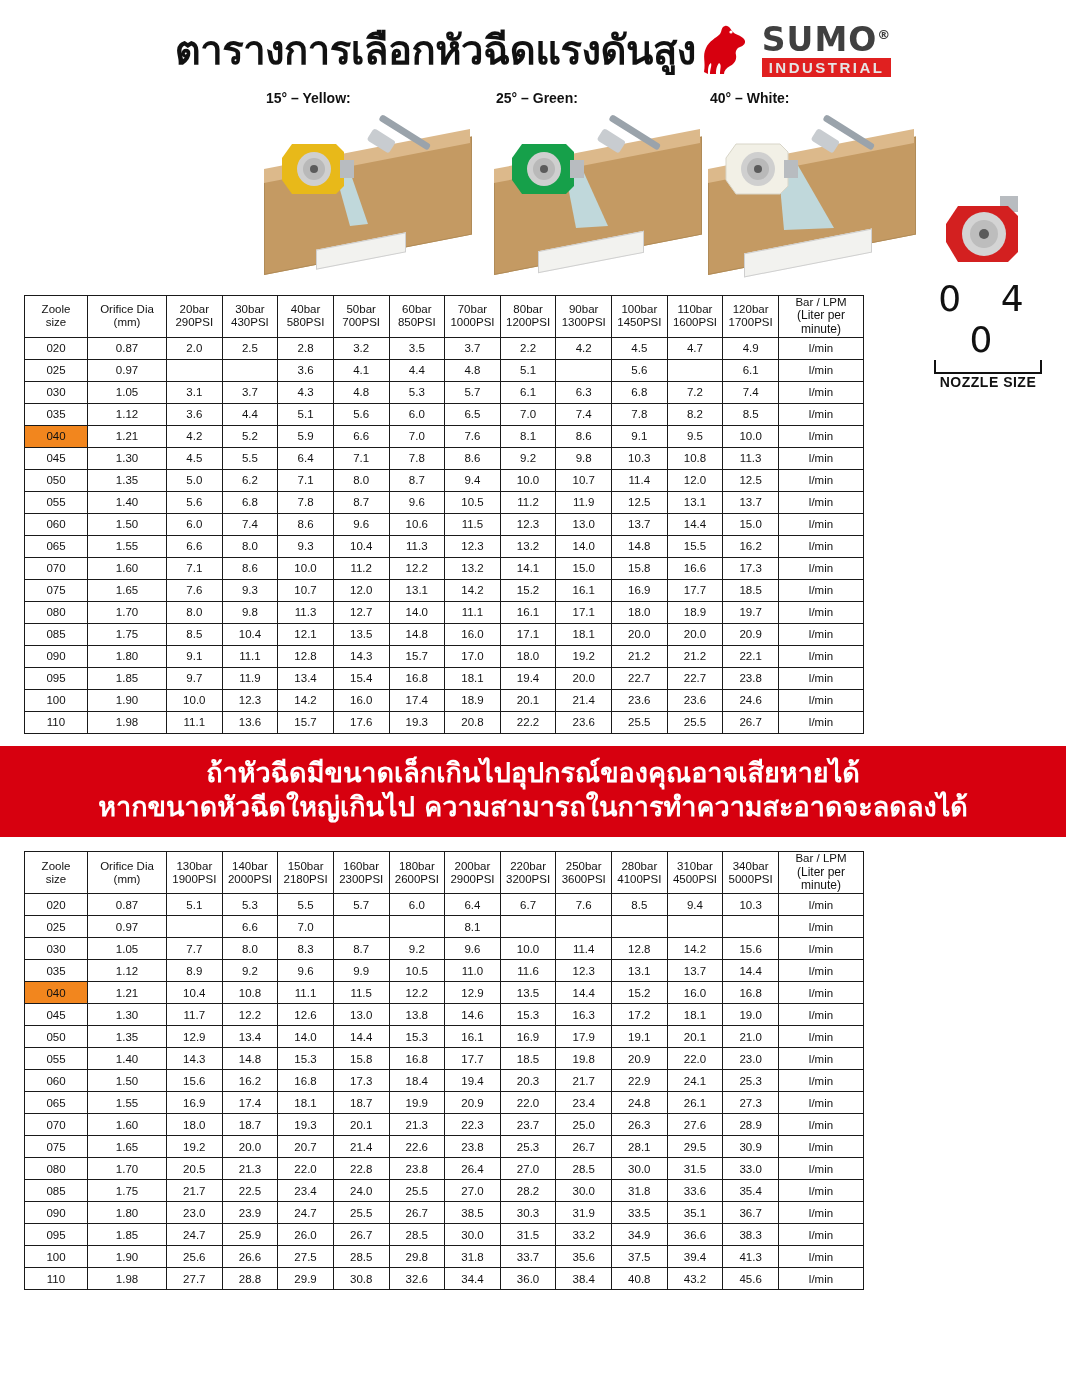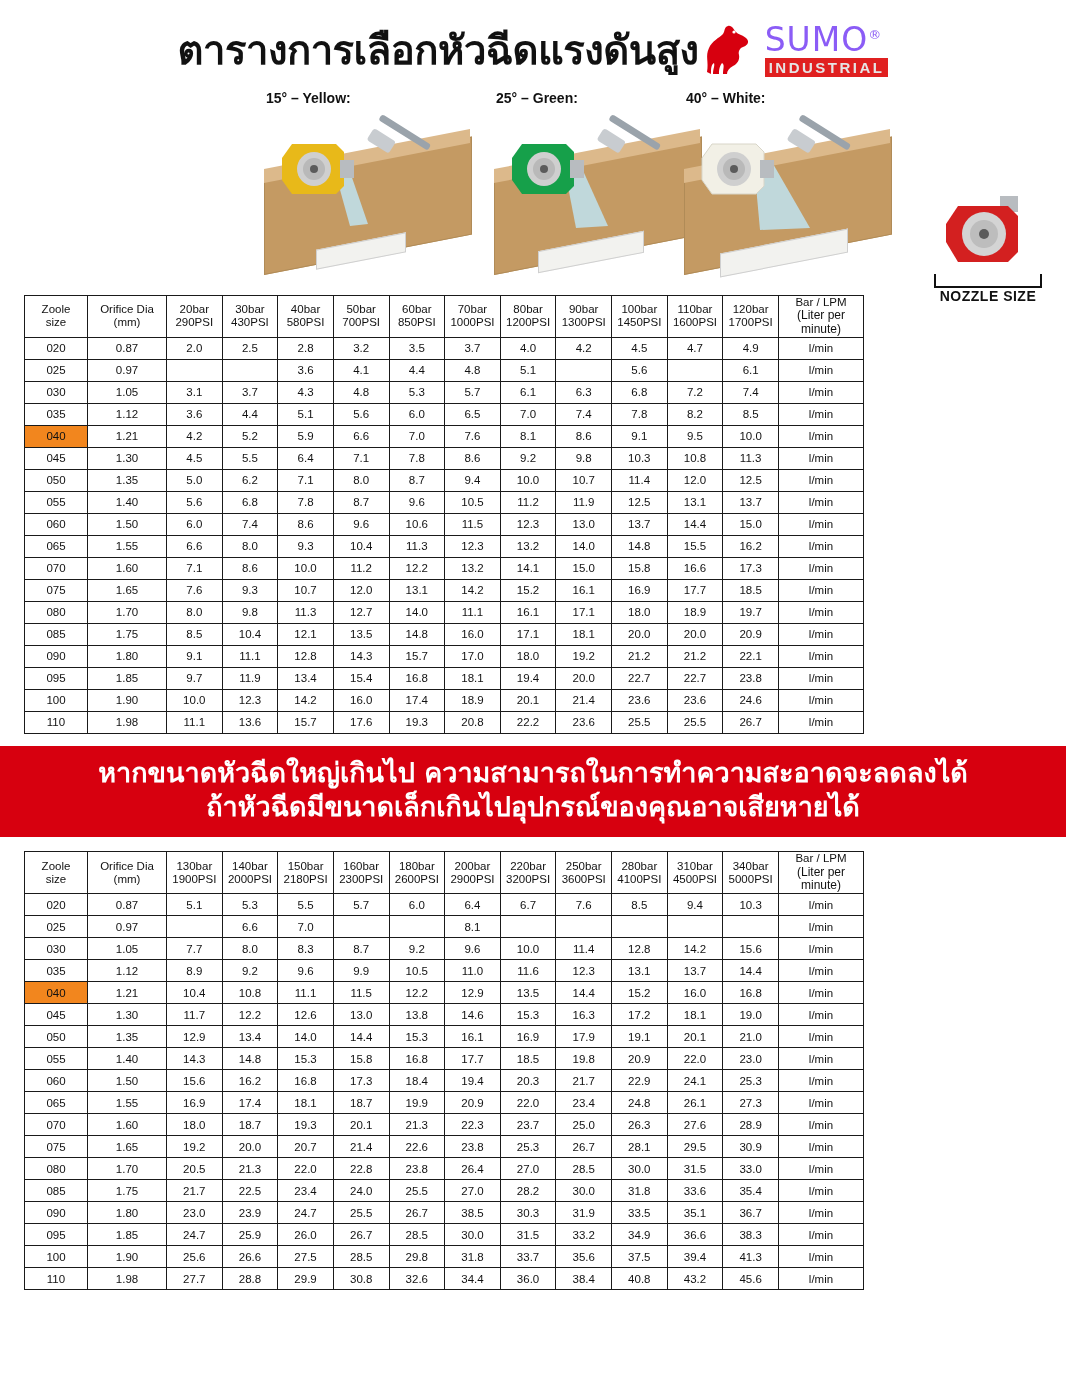--- a/index.html
+++ b/index.html
@@ -17,21 +17,21 @@
   .title{
     font-size:40px;font-weight:bold;letter-spacing:-.5px;
     font-family:"DejaVu Sans","Liberation Sans",sans-serif;
     white-space:nowrap;
   }
   .logo{display:flex;align-items:center;gap:8px;}
   .logo-horse{width:58px;height:56px;position:relative;}
   .logo-horse svg{width:58px;height:56px;display:block;}
   .logo-text{line-height:1;}
   .logo-sumo{
-    font-size:33px;font-weight:normal;color:#8b5cf6;letter-spacing:1px;
+    font-size:33px;font-weight:bold;color:#404040;letter-spacing:1px;
     font-family:"DejaVu Sans","Liberation Sans",sans-serif;position:relative;
   }
   .logo-sumo sup{font-size:13px;vertical-align:super;}
   .logo-ind{
     background:#e02020;color:#e5e5e5;font-size:15px;font-weight:bold;
     letter-spacing:2.5px;text-align:center;padding:2px 4px;margin-top:2px;
   }
 
   
   .nozzles{position:relative;height:205px;margin:4px 0 0 0;}
@@ -149,21 +149,21 @@
         <svg style="position:absolute;left:22px;top:30px;width:80px;height:70px;" viewBox="0 0 80 70">
           <path d="M14 8 L58 8 L66 16 L66 50 L58 58 L14 58 L4 44 L4 22 Z" fill="#16a04a"></path>
           <circle cx="36" cy="33" r="17" fill="#cfcfcf"></circle>
           <circle cx="36" cy="33" r="11" fill="#b9b9b9"></circle>
           <circle cx="36" cy="33" r="4" fill="#5b5b5b"></circle>
           <rect x="62" y="24" width="14" height="18" fill="#b8bcc0"></rect>
         </svg>
       </div>
     </div>
 
-    <div class="nz" style="left:676px;top:0;">
+    <div class="nz" style="left:700px;top:0;">
       <div class="nz-label">40° – White:</div>
       <div class="scene">
         <div class="board" style="left:8px;bottom:6px;width:206px;height:96px;background:#c49a63;"></div>
         <div class="board-top" style="left:8px;bottom:98px;width:206px;height:14px;background:#dcb98b;"></div>
         <div class="strip" style="left:44px;bottom:16px;width:126px;height:22px;"></div>
         <svg style="position:absolute;left:0;top:0;width:228px;height:175px;" viewBox="0 0 228 175">
           <path d="M78 58 L96 56 L134 122 L84 124 Z" fill="#bfe3f0" opacity=".85"></path>
           <g>
             <rect x="126" y="8" width="58" height="7" rx="3" fill="#9aa3ab" transform="rotate(32 126 8)"></rect>
             <rect x="118" y="22" width="26" height="14" rx="3" fill="#c8ccd0" transform="rotate(32 118 22)"></rect>
@@ -180,20 +180,21 @@
     </div>
 
     <div class="big-nozzle">
       <svg style="width:96px;height:76px;margin-left:8px;" viewBox="0 0 96 76">
         <rect x="56" y="2" width="18" height="16" fill="#b8bcc0"></rect>
         <path d="M14 12 L64 12 L74 22 L74 58 L64 68 L14 68 L2 48 L2 30 Z" fill="#d32020"></path>
         <circle cx="40" cy="40" r="22" fill="#d4d4d4"></circle>
         <circle cx="40" cy="40" r="14" fill="#bdbdbd"></circle>
         <circle cx="40" cy="40" r="5" fill="#5b5b5b"></circle>
       </svg>
+      <div class="size-digits">0 4 0</div>
       <div class="size-bracket"></div>
       <div class="size-caption">NOZZLE SIZE</div>
     </div>
   </div>
 
   <table class="nzl" id="table1">
     <thead>
       <tr>
           <th class="col-size">
             <span class="sub">Zoole</span>
@@ -256,21 +257,21 @@
     <tbody>
         <tr>
           <td>020</td>
           <td>0.87</td>
           <td>2.0</td>
           <td>2.5</td>
           <td>2.8</td>
           <td>3.2</td>
           <td>3.5</td>
           <td>3.7</td>
-          <td>4.0</td>
+          <td>2.2</td>
           <td>4.2</td>
           <td>4.5</td>
           <td>4.7</td>
           <td>4.9</td>
           <td>l/min</td>
         </tr>
         <tr>
           <td>025</td>
           <td>0.97</td>
           <td></td>
@@ -539,22 +540,22 @@
           <td>23.6</td>
           <td>25.5</td>
           <td>25.5</td>
           <td>26.7</td>
           <td>l/min</td>
         </tr>
       </tbody>
   </table>
 
   <div class="banner">
+    <div>ถ้าหัวฉีดมีขนาดเล็กเกินไปอุปกรณ์ของคุณอาจเสียหายได้</div>
     <div>หากขนาดหัวฉีดใหญ่เกินไป ความสามารถในการทำความสะอาดจะลดลงได้</div>
-    <div>ถ้าหัวฉีดมีขนาดเล็กเกินไปอุปกรณ์ของคุณอาจเสียหายได้</div>
   </div>
 
   <table class="nzl" id="table2" style="margin-top:14px;">
     <thead>
       <tr>
           <th class="col-size">
             <span class="sub">Zoole</span>
             <span class="sub">size</span>
           </th>
           <th class="col-dia">

